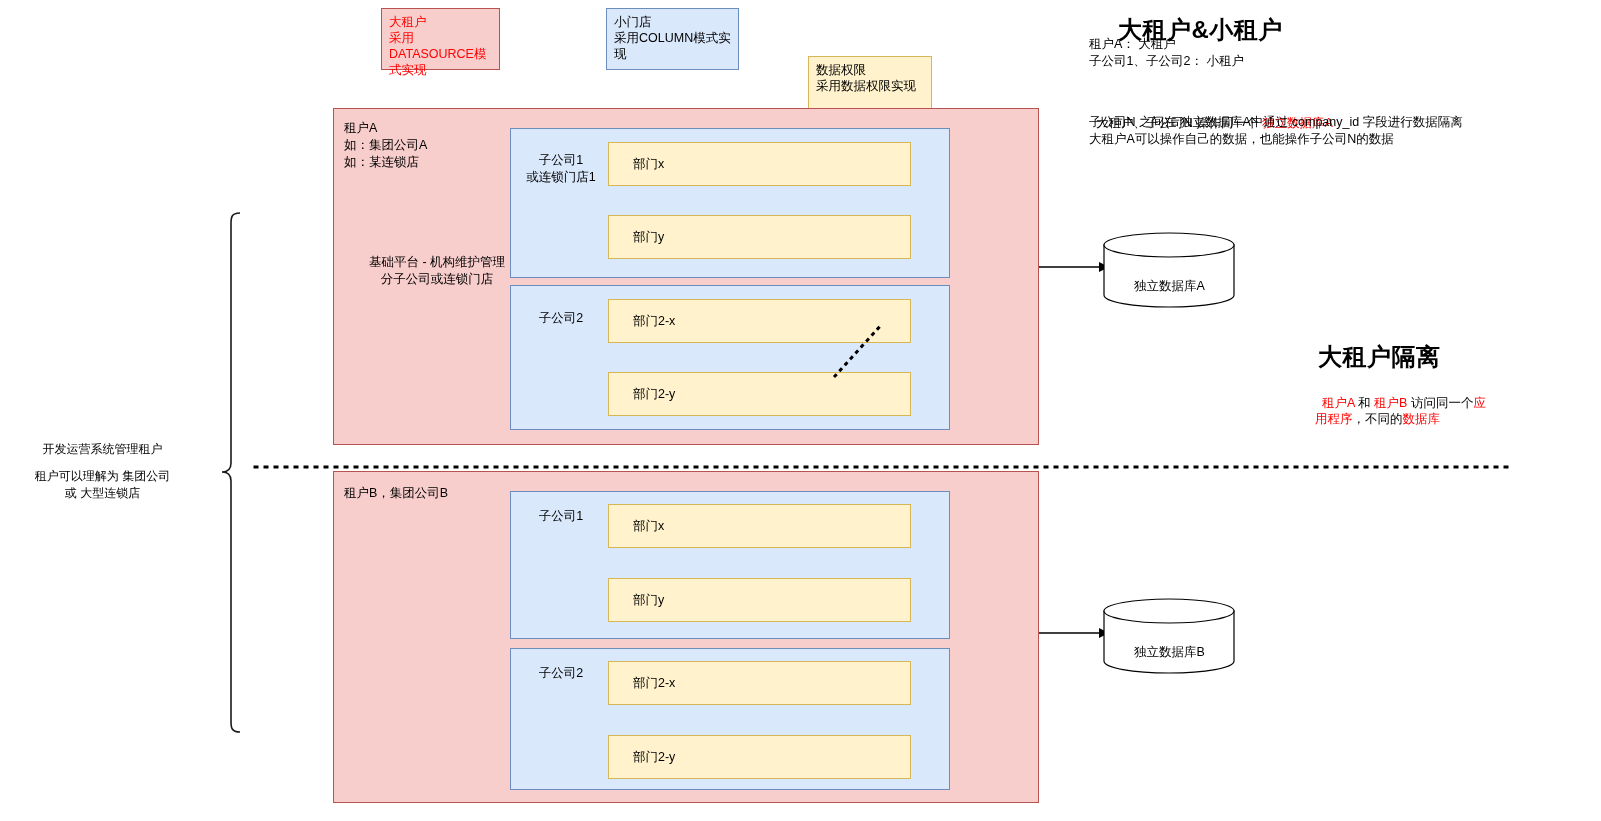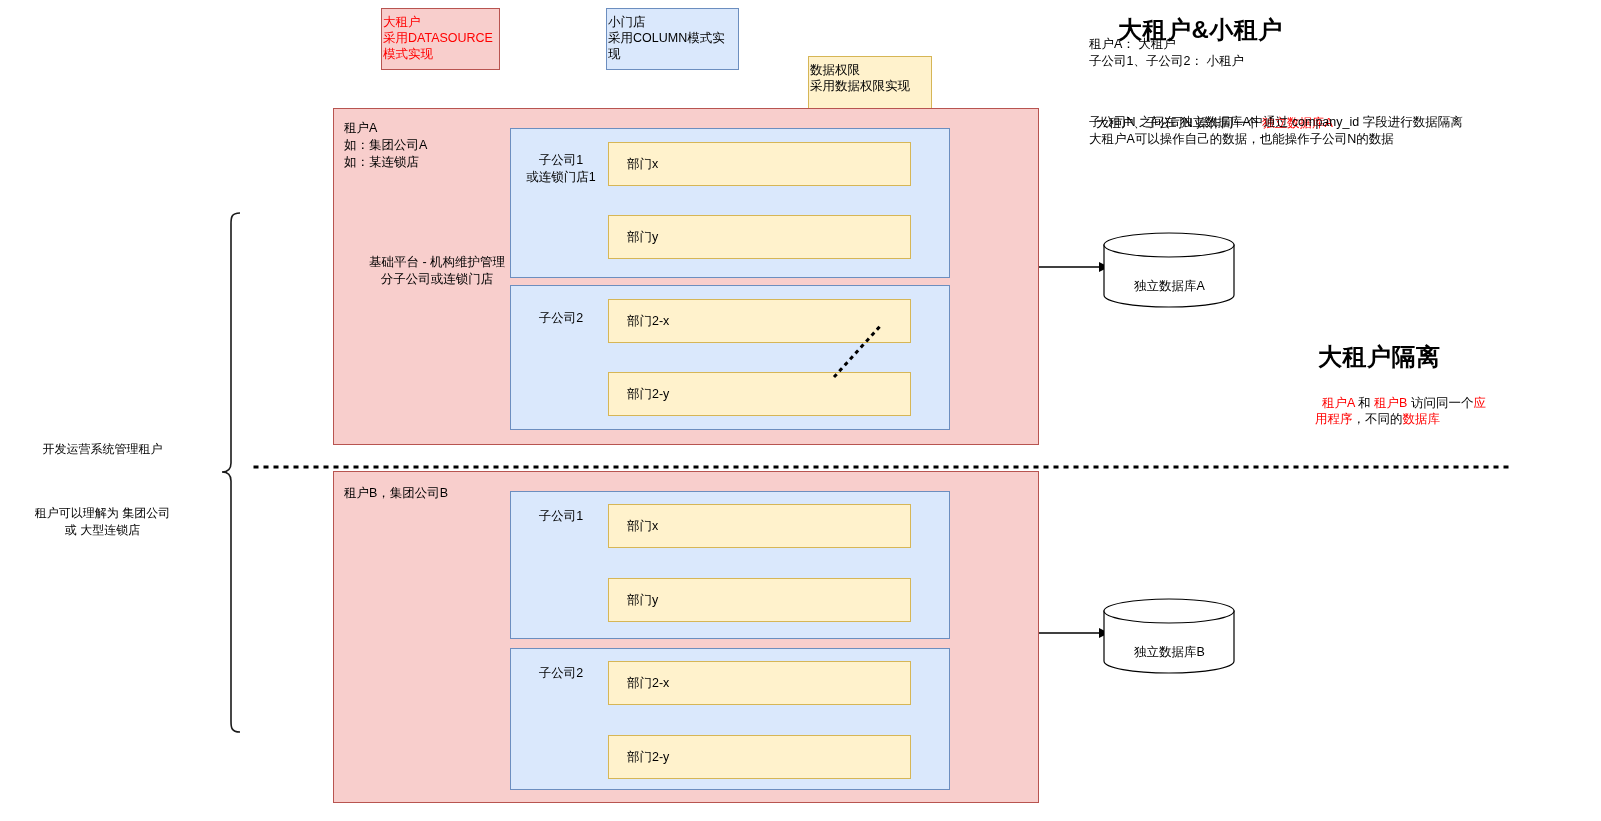--- a/index.html
+++ b/index.html
@@ -11,21 +11,21 @@
     position:relative;
     overflow:hidden;
   }
   .abs{position:absolute;box-sizing:border-box;}
 
   
   .legend{
     border:1px solid;
     font-size:12.5px;
     line-height:16px;
-    padding:5px 6px 0 1px;
+    padding:5px 6px 0 7px;
     white-space:pre-wrap;
   }
   .legend.red   {background:#f8cecc;border-color:#b85450;}
   .legend.blue  {background:#dae8fc;border-color:#6c8ebf;}
   .legend.yellow{background:#fff2cc;border-color:#d6b656;margin-top:48px;}
 
   
   .tenant{
     background:#f8cecc;
     border:1px solid #b85450;
@@ -54,21 +54,21 @@
     white-space:pre-wrap;
   }
 
   
   .dept{
     background:#fff2cc;
     border:1px solid #d6b656;
     font-size:12.5px;
     display:flex;
     align-items:center;
-    padding-left:18px;
+    padding-left:24px;
   }
 
   
   .heading{
     font-size:24px;
     font-weight:bold;
     letter-spacing:0.5px;
   }
   .para{
     font-size:12.5px;
@@ -107,21 +107,21 @@
 
 <div class="abs legend yellow" style="left:808px;top:8px;width:124px;height:62px;">数据权限
 采用数据权限实现</div>
 
 <svg class="abs" style="left:218px;top:210px;width:26px;height:525px;" width="26" height="525" viewBox="0 0 26 525">
   <path d="M22,3 C13,3 13,8 13,14 L13,253 C13,260 9,262 4,262 C9,262 13,264 13,271 L13,511 C13,517 13,522 22,522" fill="none" stroke="#1a1a1a" stroke-width="1.6"></path>
 </svg>
 
 <div class="abs left-text" style="left:0px;top:441px;width:205px;">开发运营系统管理租户</div>
 
-<div class="abs left-text" style="left:0px;top:468px;width:205px;margin-top:37px;">租户可以理解为 集团公司
+<div class="abs left-text" style="left:0px;top:468px;width:205px;">租户可以理解为 集团公司
 或 大型连锁店</div>
 
 <svg class="abs" style="left:255px;top:464px;width:1260px;height:6px;" width="1260" height="6">
   <line x1="0" y1="3" x2="1258" y2="3" stroke="#000000" stroke-width="3" stroke-dasharray="2,8" stroke-linecap="square"></line>
 </svg>
 
 <div class="abs tenant" style="left:333px;top:108px;width:706px;height:337px;"></div>
 
 <div class="abs tenant-label" style="left:344px;top:120px;width:180px;">租户A
 如：集团公司A

